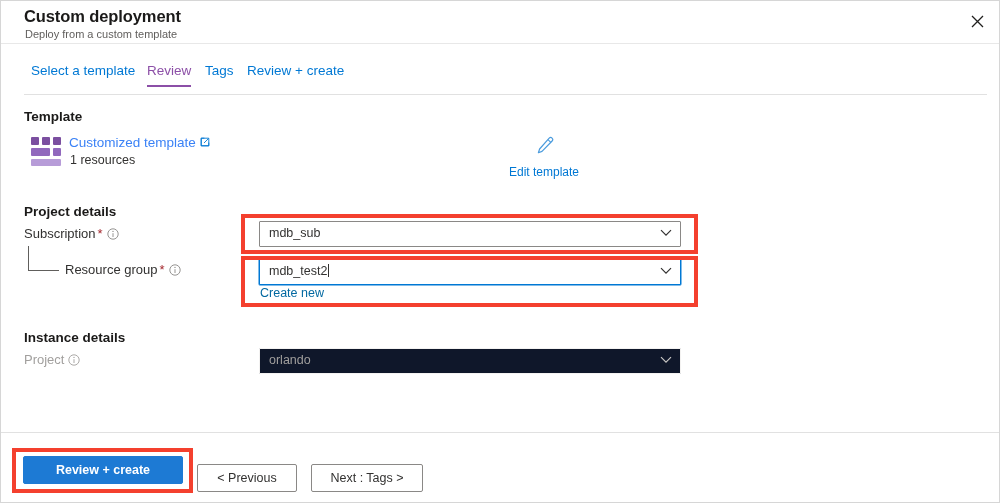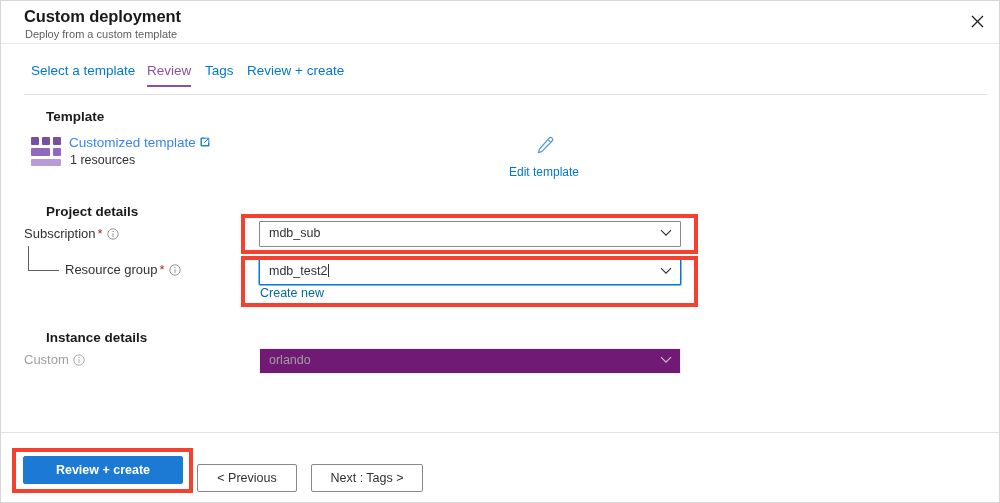--- a/index.html
+++ b/index.html
@@ -90,21 +90,20 @@
     height: 2px;
     background: #8c4fa7;
   }
 
   
   .section-head {
     position: absolute;
     font-size: 13.5px;
     font-weight: bold;
     color: #1b1a19;
-    margin-left: 22px;
   }
   .field-label {
     position: absolute;
     font-size: 13px;
     color: #323130;
     white-space: nowrap;
   }
   .field-label.disabled { color: #a19f9d; }
   .req {
     color: #a4262c;
@@ -170,21 +169,21 @@
     border: 1px solid #8a8886;
     background: #ffffff;
     border-radius: 1px;
     cursor: pointer;
   }
   .select-box.focused {
     border: 1px solid #0078d4;
     box-shadow: 0 0 0 0.5px #0078d4;
   }
   .select-box.disabled {
-    background: #701a75;
+    background: #0f172a;
     border: 1px solid #f3f2f1;
     cursor: default;
   }
   .select-val {
     position: absolute;
     left: 9px; top: 4px;
     font-size: 12.5px;
     color: #323130;
     white-space: nowrap;
   }
@@ -348,21 +347,21 @@
     </span>
   </div>
   <div class="create-new" style="left:259px; top:285px;">Create new</div>
 
   <div class="hl" style="left:240px; top:213px; width:457px; height:40px;"></div>
   <div class="hl" style="left:240px; top:255px; width:457px; height:51px;"></div>
 
   <div class="section-head" style="left:23px; top:329px;">Instance details</div>
 
   <div class="field-label disabled" style="left:23px; top:351px;">
-    <span>Custom</span><span class="info-icon"><svg width="12" height="12" viewBox="0 0 12 12">
+    <span>Project</span><span class="info-icon"><svg width="12" height="12" viewBox="0 0 12 12">
           <circle cx="6" cy="6" r="5.2" stroke="#a19f9d" stroke-width="0.9" fill="none"></circle>
           <circle cx="6" cy="3.4" r="0.65" fill="#a19f9d"></circle>
           <path d="M6 5.2 v3.8" stroke="#a19f9d" stroke-width="0.9"></path>
         </svg></span>
   </div>
 
   <div class="select-box disabled" style="left:258px; top:347px; width:422px;">
     <span class="select-val">orlando</span>
     <span class="caret">
       <svg width="12" height="8" viewBox="0 0 12 8">

